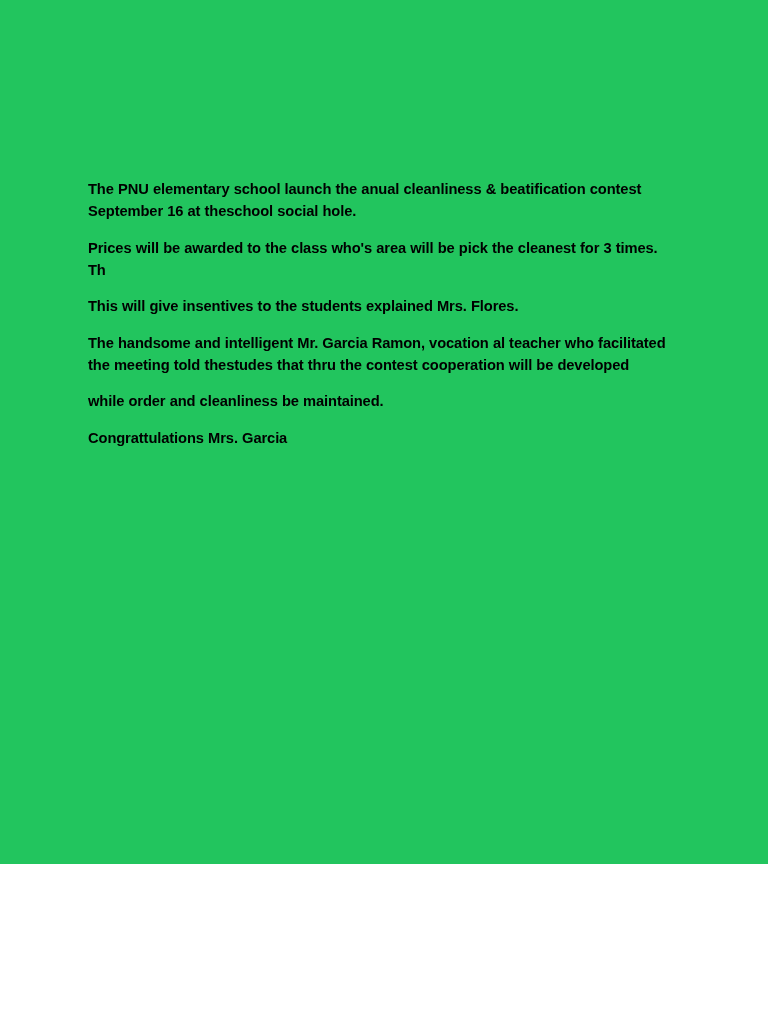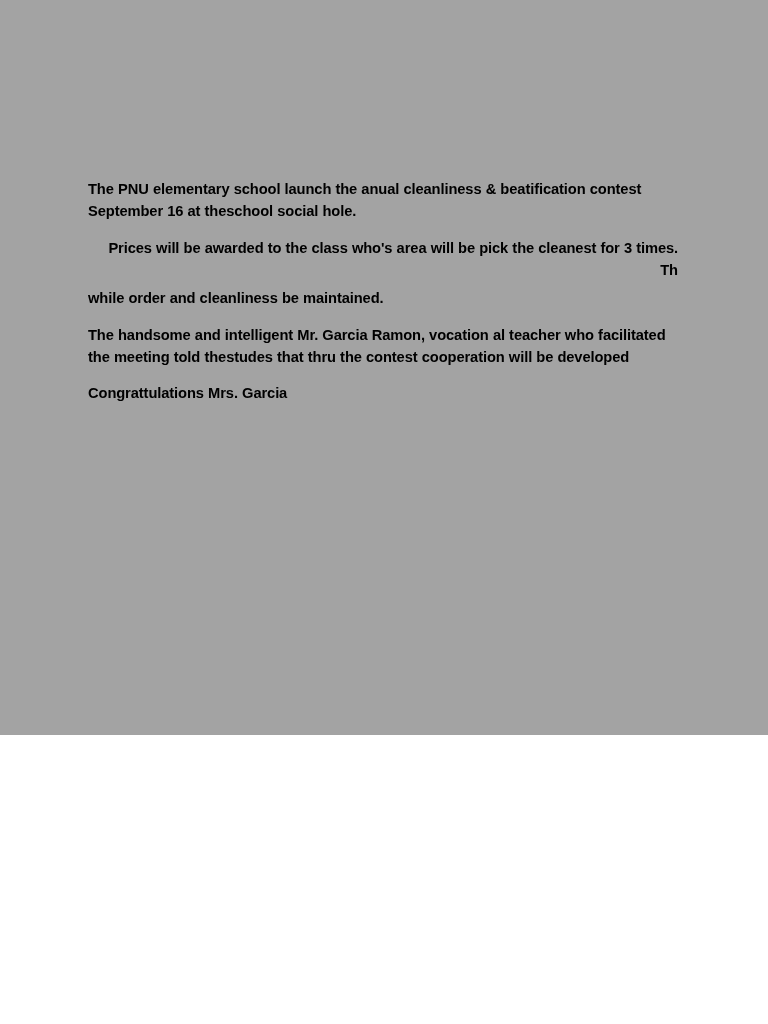--- a/index.html
+++ b/index.html
@@ -10,22 +10,22 @@
   body {
     width: 768px;
     height: 1024px;
     font-family: "Liberation Sans", sans-serif;
     color: #000000;
     -webkit-font-smoothing: antialiased;
   }
   .page {
     position: relative;
     width: 768px;
-    height: 735px;
-    background: #a3a3a3;
+    height: 864px;
+    background: #22c55e;
     box-sizing: border-box;
   }
   .doc-body {
     position: absolute;
     left: 88px;
     top: 178px;
     width: 590px;
   }
   .para {
     font-size: 14.7px;
@@ -33,27 +33,28 @@
     font-weight: bold;
     letter-spacing: -0.1px;
     margin: 0 0 14px 0;
     color: #000000;
     text-align: left;
     word-spacing: 0.2px;
   }
   .para:last-child {
     margin-bottom: 4px;
   }
-  .para.p4 { margin-bottom: 6px; text-align: right; }
+  .para.p4 { margin-bottom: 14px; }
   .para.p7 { padding-left: 0; }
 </style>
 </head>
 <body>
 
 <div class="page">
   <div class="doc-body">
     <p class="para p1">The PNU elementary school launch the anual cleanliness &amp; beatification contest September 16 at theschool social hole.</p>
     <p class="para p4">Prices will be awarded to the class who's area will be pick the cleanest for 3 times. Th</p>
+    <p class="para p5">This will give insentives to the students explained Mrs. Flores.</p>
+    <p class="para p6">The handsome and intelligent Mr. Garcia Ramon, vocation al teacher who facilitated the meeting told thestudes that thru the contest cooperation will be developed</p>
     <p class="para p7">while order and cleanliness be maintained.</p>
-    <p class="para p6">The handsome and intelligent Mr. Garcia Ramon, vocation al teacher who facilitated the meeting told thestudes that thru the contest cooperation will be developed</p>
     <p class="para p8">Congrattulations Mrs. Garcia</p>
   </div>
 </div>
 
 </body></html>

